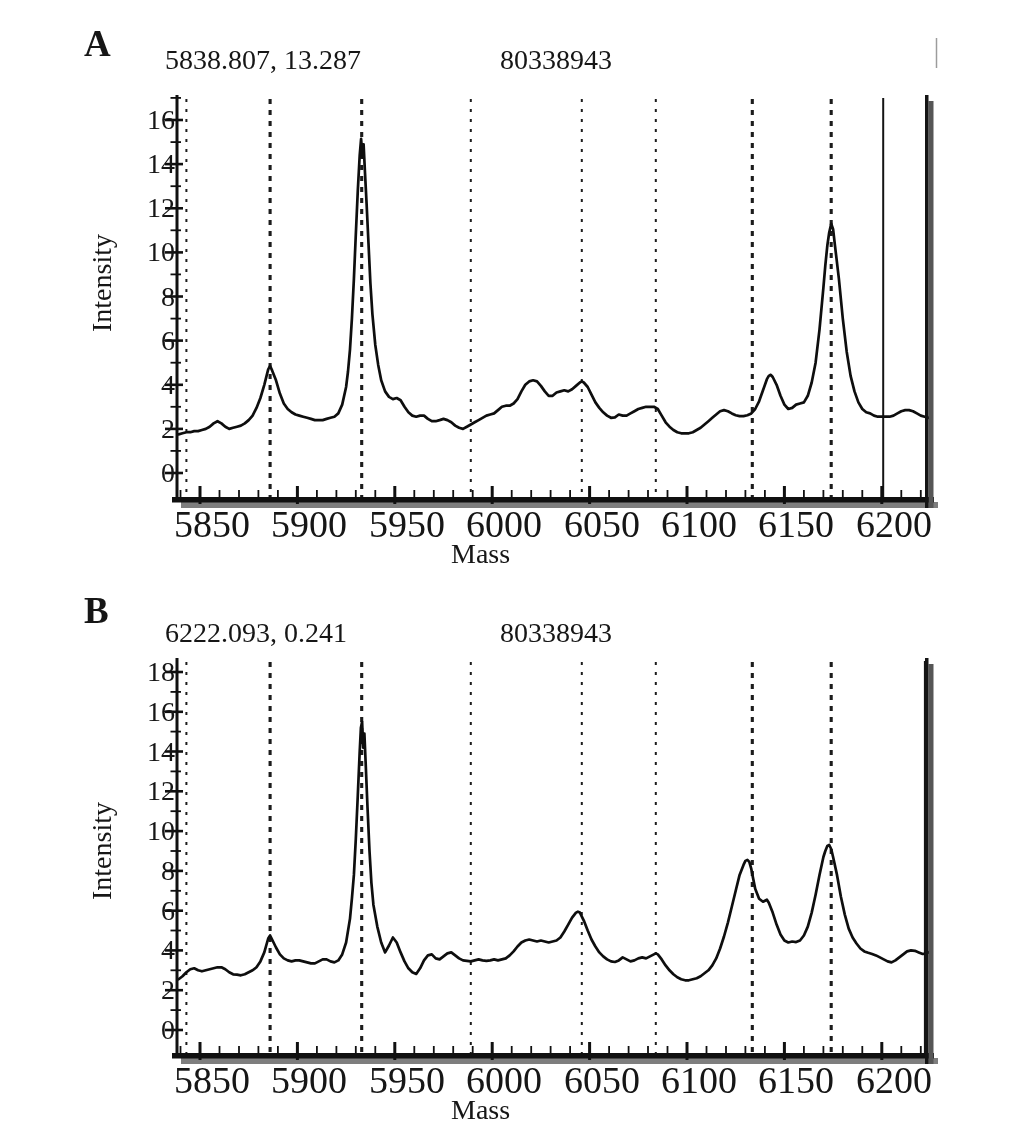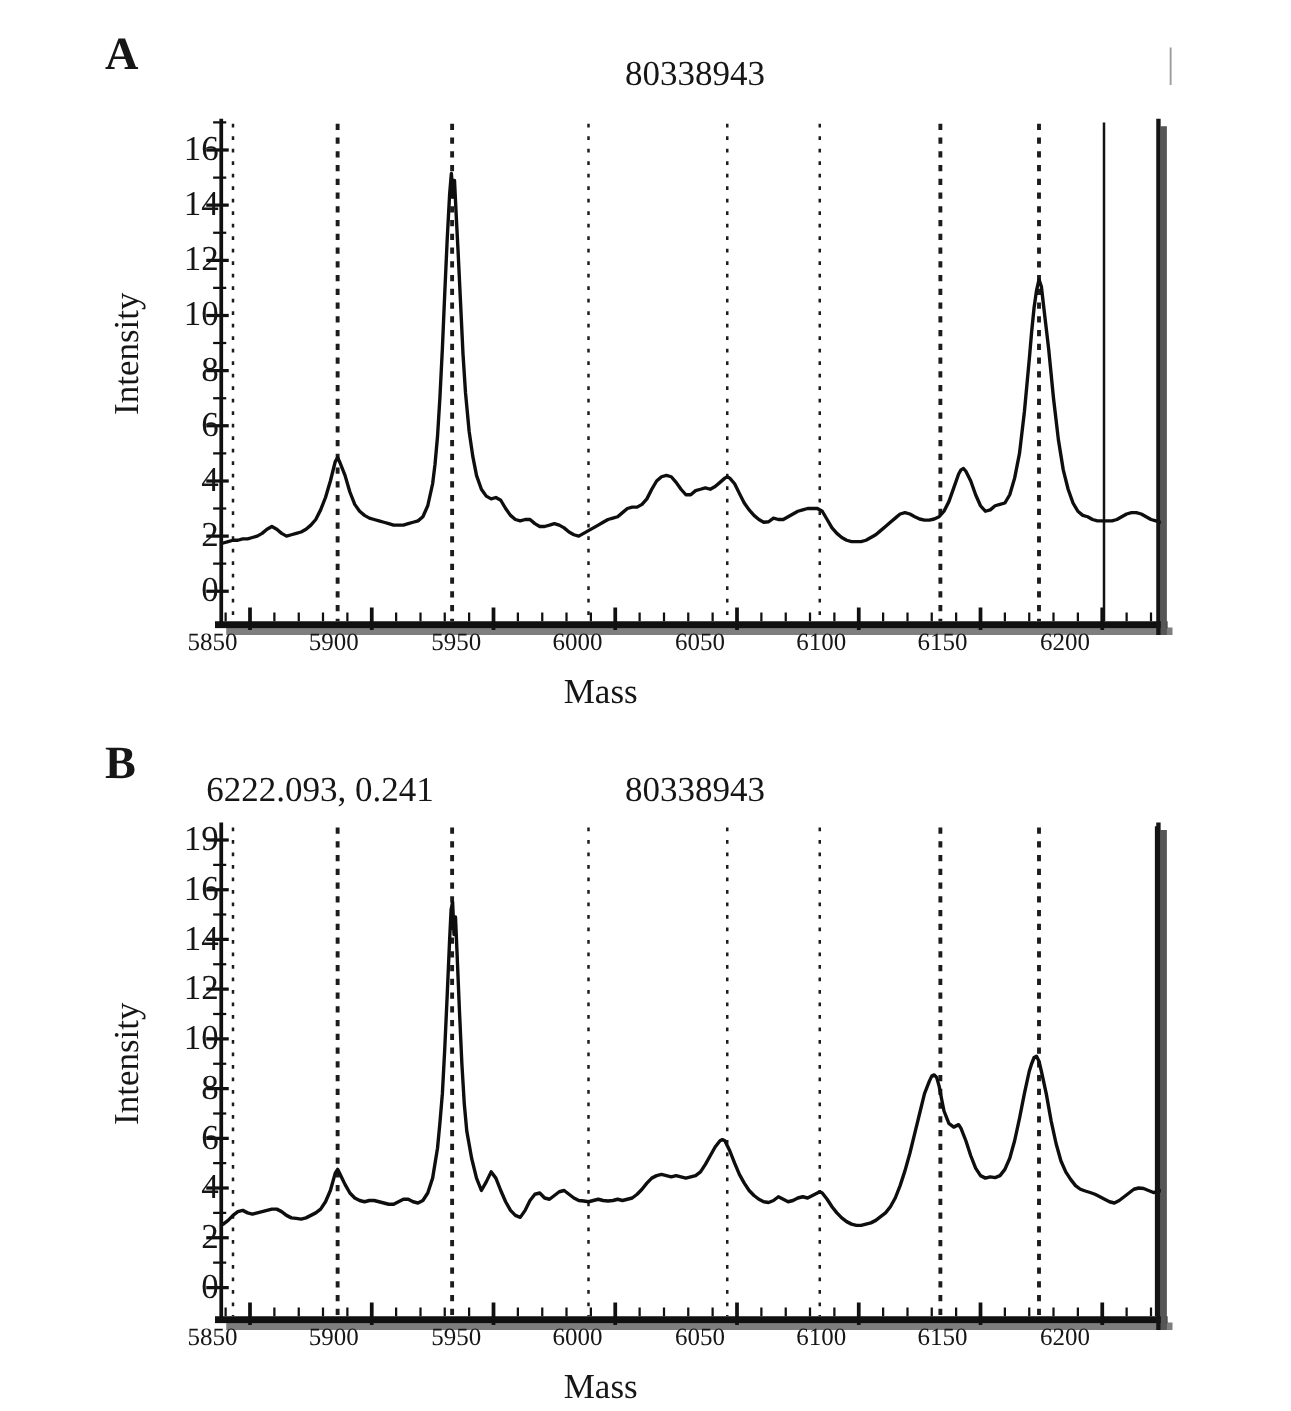--- a/index.html
+++ b/index.html
@@ -5,21 +5,21 @@
 <style>
   html,body{margin:0;padding:0;background:#ffffff;}
   .stage{position:relative;width:1033px;height:1129px;background:#ffffff;overflow:hidden;
          font-family:"Liberation Serif","DejaVu Serif",serif;color:#161616;}
   #chart-svg{position:absolute;left:0;top:0;width:1033px;height:1129px;}
   .panel-letter{position:absolute;font-size:37px;font-weight:700;line-height:1;}
   .header-text{position:absolute;font-size:28px;line-height:1.15;white-space:pre;}
   .y-axis-title{position:absolute;font-size:28px;white-space:nowrap;
                 transform:translate(-50%,-50%) rotate(-90deg);}
   .x-axis-title{position:absolute;font-size:28px;text-align:left;width:200px;}
-  .tick-label-x{position:absolute;width:100px;text-align:left;font-size:20px;line-height:1.15;}
+  .tick-label-x{position:absolute;width:100px;text-align:right;font-size:38px;line-height:1.15;}
   .tick-label-y{position:absolute;left:12px;width:163px;text-align:right;font-size:28px;line-height:34px;}
 </style>
 </head>
 <body>
 
 <div class="stage">
 
   <svg id="chart-svg" viewBox="0 0 1033 1129" xmlns="http://www.w3.org/2000/svg">
       <line x1="186.4" x2="186.4" y1="99" y2="497" stroke="#1c1c1c" stroke-width="2" stroke-dasharray="3 7"></line>
       <line x1="270.1" x2="270.1" y1="99" y2="497" stroke="#1c1c1c" stroke-width="3.1" stroke-dasharray="5 6"></line>
@@ -163,20 +163,21 @@
       <line x1="803.9" x2="803.9" y1="1046" y2="1053" stroke="#101010" stroke-width="1.8"></line>
       <line x1="823.4" x2="823.4" y1="1046" y2="1053" stroke="#101010" stroke-width="1.8"></line>
       <line x1="842.8" x2="842.8" y1="1046" y2="1053" stroke="#101010" stroke-width="1.8"></line>
       <line x1="862.3" x2="862.3" y1="1046" y2="1053" stroke="#101010" stroke-width="1.8"></line>
       <line x1="901.3" x2="901.3" y1="1046" y2="1053" stroke="#101010" stroke-width="1.8"></line>
       <line x1="920.8" x2="920.8" y1="1046" y2="1053" stroke="#101010" stroke-width="1.8"></line>
       <line x1="936.5" x2="936.5" y1="38" y2="68" stroke="#9c9c9c" stroke-width="1.5"></line>
     </svg>
 
   <div class="panel-letter" style="left:84px;top:25px">A</div>
+  <div class="header-text" style="left:165px;top:44px">5838.807, 13.287</div>
   <div class="header-text" style="left:500px;top:44px">80338943</div>
   <div class="y-axis-title" style="left:102px;top:283px">Intensity</div>
   <div class="x-axis-title" style="left:451px;top:538px">Mass</div>
   <div id="xlabels-0">
       <div class="tick-label-x" style="left: 150px; top: 503px;">5850</div>
       <div class="tick-label-x" style="left: 247px; top: 503px;">5900</div>
       <div class="tick-label-x" style="left: 345px; top: 503px;">5950</div>
       <div class="tick-label-x" style="left: 442px; top: 503px;">6000</div>
       <div class="tick-label-x" style="left: 540px; top: 503px;">6050</div>
       <div class="tick-label-x" style="left: 637px; top: 503px;">6100</div>
@@ -213,16 +214,16 @@
   <div id="ylabels-1">
       <div class="tick-label-y" style="top: 1013px;">0</div>
       <div class="tick-label-y" style="top: 973px;">2</div>
       <div class="tick-label-y" style="top: 933px;">4</div>
       <div class="tick-label-y" style="top: 894px;">6</div>
       <div class="tick-label-y" style="top: 854px;">8</div>
       <div class="tick-label-y" style="top: 814px;">10</div>
       <div class="tick-label-y" style="top: 774px;">12</div>
       <div class="tick-label-y" style="top: 735px;">14</div>
       <div class="tick-label-y" style="top: 695px;">16</div>
-      <div class="tick-label-y" style="top: 655px;">19</div>
+      <div class="tick-label-y" style="top: 655px;">18</div>
     </div>
 
 </div>
 
 </body></html>

